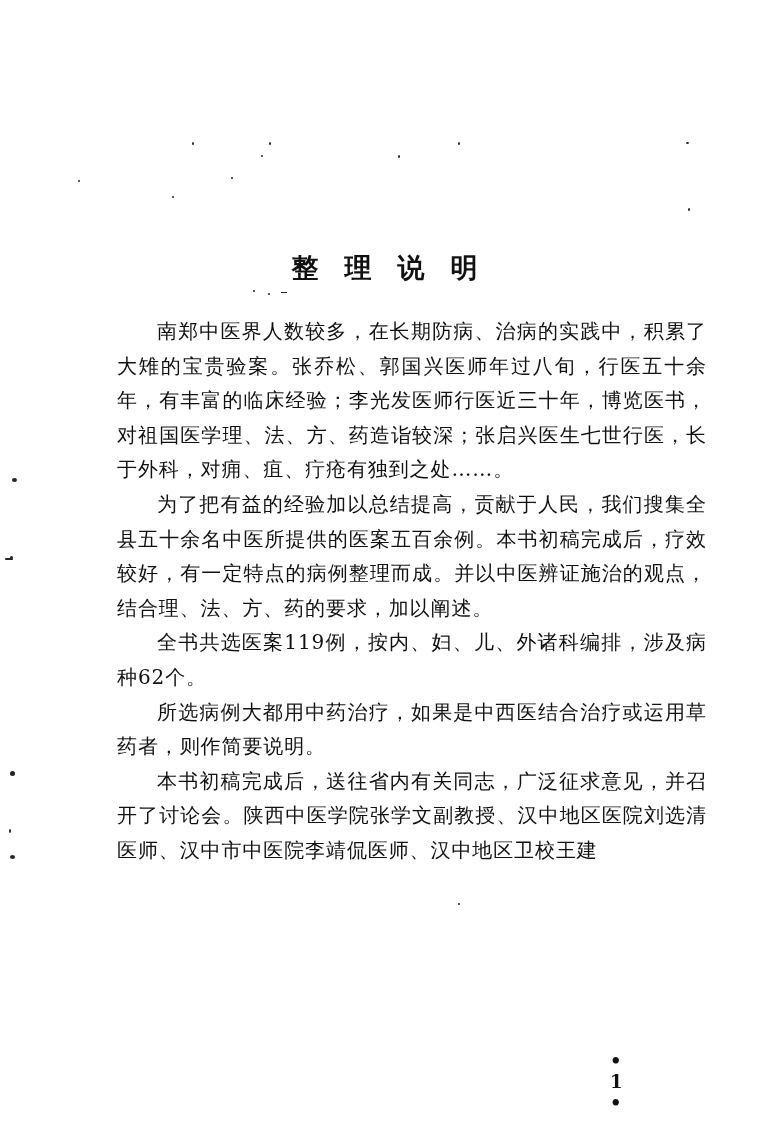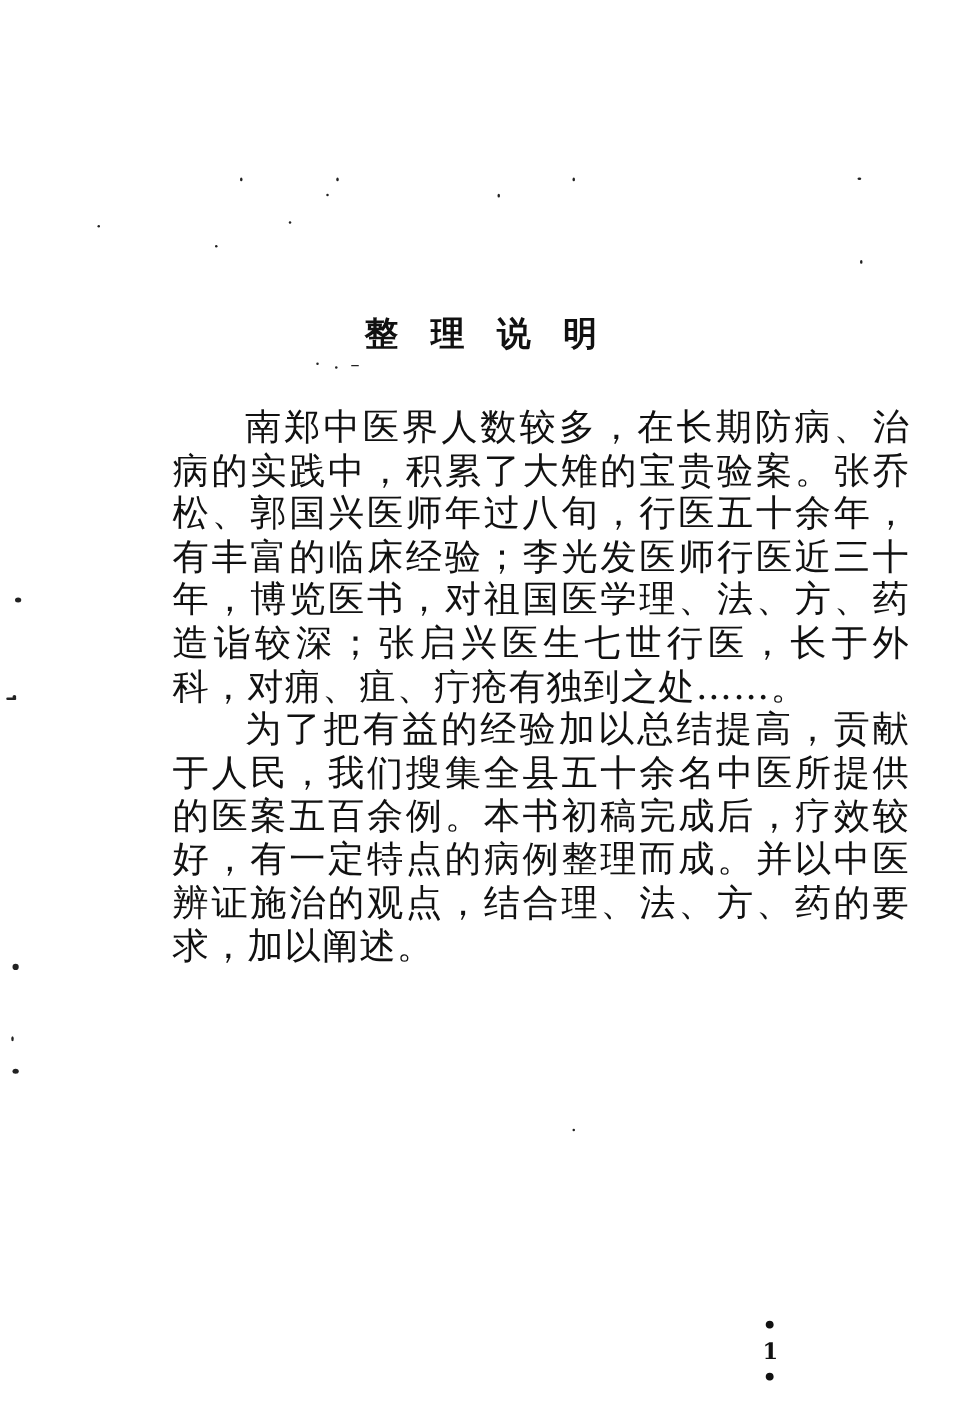--- a/index.html
+++ b/index.html
@@ -30,27 +30,26 @@
       font-weight: bold;
       font-size: 27px;
       letter-spacing: 26px;
       padding-left: 14px;
       box-sizing: border-box;
       line-height: 36px;
     }
     .body-text {
       position: absolute;
       left: 117px;
-      top: 324px;
+      top: 314px;
       width: 590px;
-      font-size: 29px;
+      font-size: 20px;
       line-height: 34.6px;
       text-align: justify;
       letter-spacing: 0.9px;
-      margin-left: 21px;
     }
     .para {
       margin: 0;
       text-indent: 2em;
     }
     .page-number {
       position: absolute;
       left: 610px;
       top: 1050px;
       font-size: 18px;
@@ -66,20 +65,23 @@
 </head>
 <body>
 
 <div class="page">
 
   <div class="title">整理说明</div>
 
   <div class="body-text">
     <p class="para">南郑中医界人数较多，在长期防病、治病的实践中，积累了大雉的宝贵验案。张乔松、郭国兴医师年过八旬，行医五十余年，有丰富的临床经验；李光发医师行医近三十年，博览医书，对祖国医学理、法、方、药造诣较深；张启兴医生七世行医，长于外科，对痈、疽、疔疮有独到之处……。</p>
     <p class="para">为了把有益的经验加以总结提高，贡献于人民，我们搜集全县五十余名中医所提供的医案五百余例。本书初稿完成后，疗效较好，有一定特点的病例整理而成。并以中医辨证施治的观点，结合理、法、方、药的要求，加以阐述。</p>
+    <p class="para">全书共选医案119例，按内、妇、儿、外诸科编排，涉及病种62个。</p>
+    <p class="para">所选病例大都用中药治疗，如果是中西医结合治疗或运用草药者，则作简要说明。</p>
+    <p class="para">本书初稿完成后，送往省内有关同志，广泛征求意见，并召开了讨论会。陕西中医学院张学文副教授、汉中地区医院刘选清医师、汉中市中医院李靖侃医师、汉中地区卫校王建</p>
   </div>
 
   <div class="page-number">• 1 •</div>
 
   <span class="speck" style="left:12px;top:478px;width:5px;height:4px;"></span>
   <span class="speck" style="left:10px;top:556px;width:3px;height:3px;"></span>
   <span class="speck" style="left:5px;top:558px;width:8px;height:2px;border-radius:1px;"></span>
   <span class="speck" style="left:10px;top:771px;width:5px;height:5px;"></span>
   <span class="speck" style="left:9px;top:829px;width:2px;height:4px;"></span>
   <span class="speck" style="left:10px;top:855px;width:5px;height:4px;"></span>

